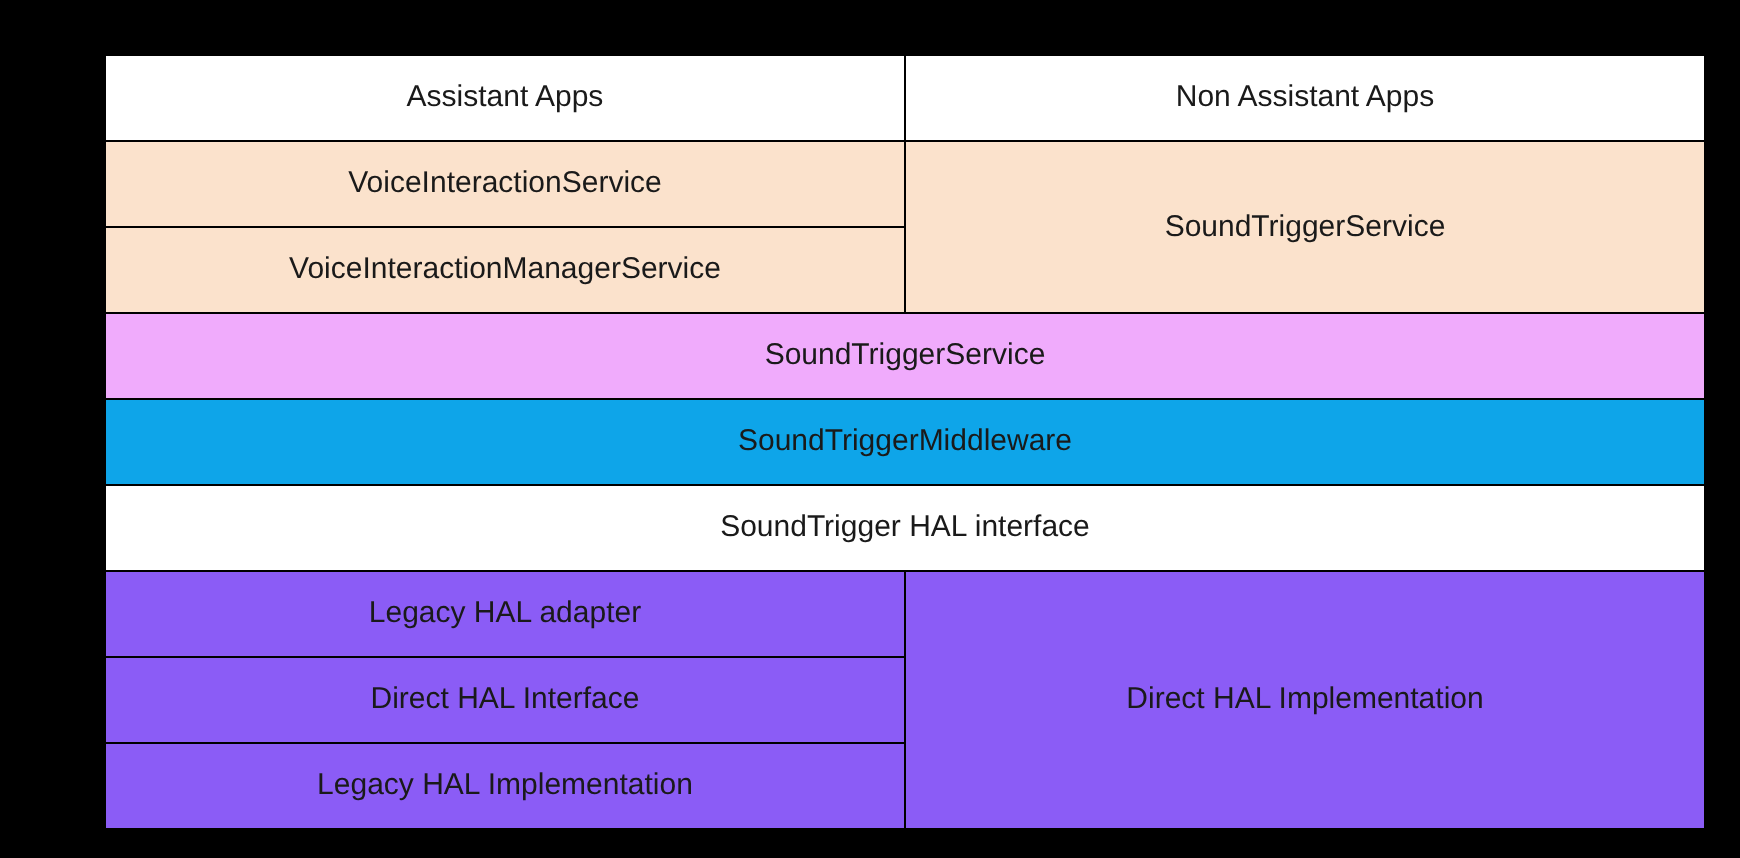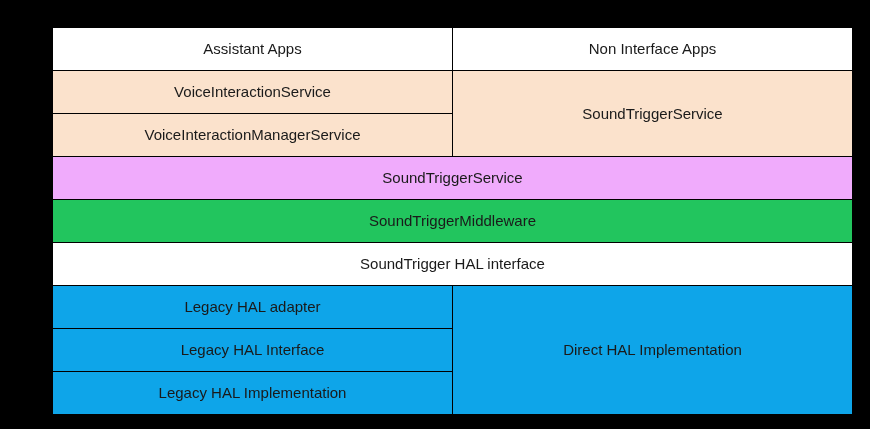--- a/index.html
+++ b/index.html
@@ -50,38 +50,38 @@
     overflow: hidden;
   }
 
   
   #arch-table col.half { width: 400px; }
 
   
   .fill-white  { background: #ffffff; }
   .fill-peach  { background: #fbe2cc; }
   .fill-blue   { background: #f0abfc; }
-  .fill-yellow { background: #22c55e; margin-top: 42px; }
-  .fill-green  { background: #0ea5e9; }
+  .fill-yellow { background: #0ea5e9; margin-top: 42px; }
+  .fill-green  { background: #8b5cf6; }
 </style>
 </head>
 <body>
 
 <div id="canvas">
 
   <table id="arch-table">
     <colgroup>
       <col class="half">
       <col class="half">
     </colgroup>
     <tbody>
 
       <tr>
         <td class="fill-white">Assistant Apps</td>
-        <td class="fill-white">Non Interface Apps</td>
+        <td class="fill-white">Non Assistant Apps</td>
       </tr>
 
       <tr>
         <td class="fill-peach">VoiceInteractionService</td>
         <td class="fill-peach" rowspan="2">SoundTriggerService</td>
       </tr>
 
       <tr>
         <td class="fill-peach">VoiceInteractionManagerService</td>
       </tr>
@@ -97,21 +97,21 @@
       <tr>
         <td class="fill-white" colspan="2">SoundTrigger HAL interface</td>
       </tr>
 
       <tr>
         <td class="fill-green">Legacy HAL adapter</td>
         <td class="fill-green" rowspan="3">Direct HAL Implementation</td>
       </tr>
 
       <tr>
-        <td class="fill-green">Legacy HAL Interface</td>
+        <td class="fill-green">Direct HAL Interface</td>
       </tr>
 
       <tr>
         <td class="fill-green">Legacy HAL Implementation</td>
       </tr>
 
     </tbody>
   </table>
 
 </div>

